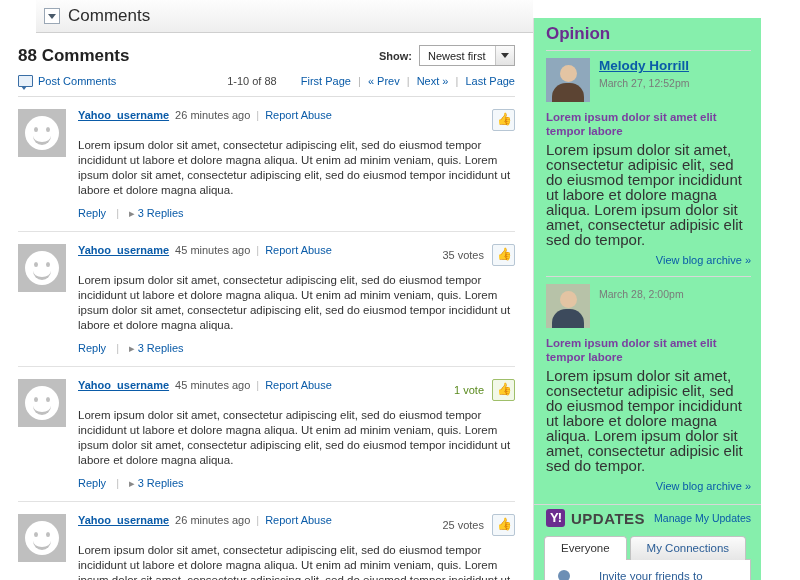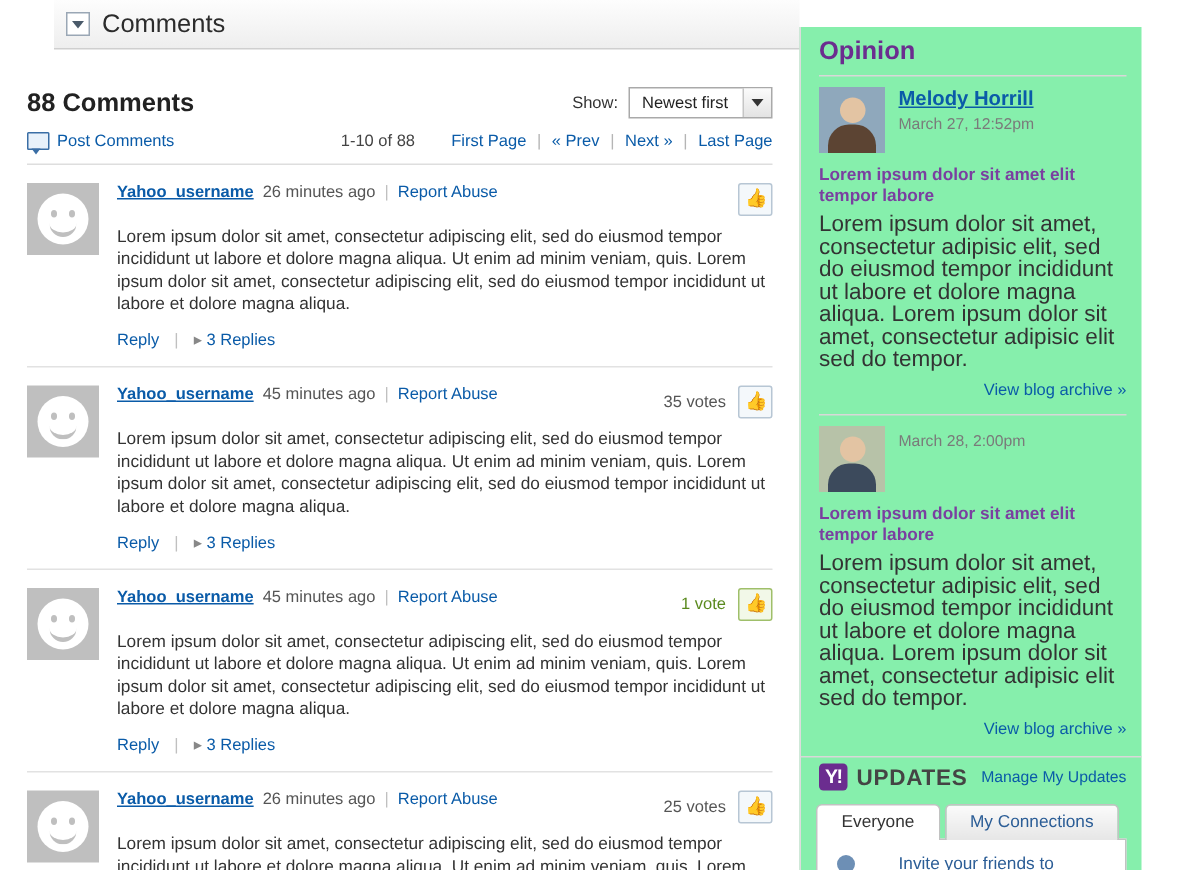--- a/index.html
+++ b/index.html
@@ -68,33 +68,33 @@
   }
 
   .left-inner {
     padding: 0 18px;
   }
 
   .count-row {
     display: flex;
     align-items: center;
     justify-content: space-between;
-    padding-top: 25px;
+    padding-top: 12px;
   }
   .count-title {
     font-size: 17px;
     font-weight: bold;
     color: #222;
   }
   .show-wrap {
     display: flex;
     align-items: center;
   }
   .show-label {
-    font-weight: normal;
+    font-weight: bold;
     font-size: 11px;
     color: #333;
     margin-right: 7px;
   }
   .select-box {
     border: 1px solid #a9a9a9;
     background: #ffffff;
     height: 21px;
     display: flex;
     align-items: center;

